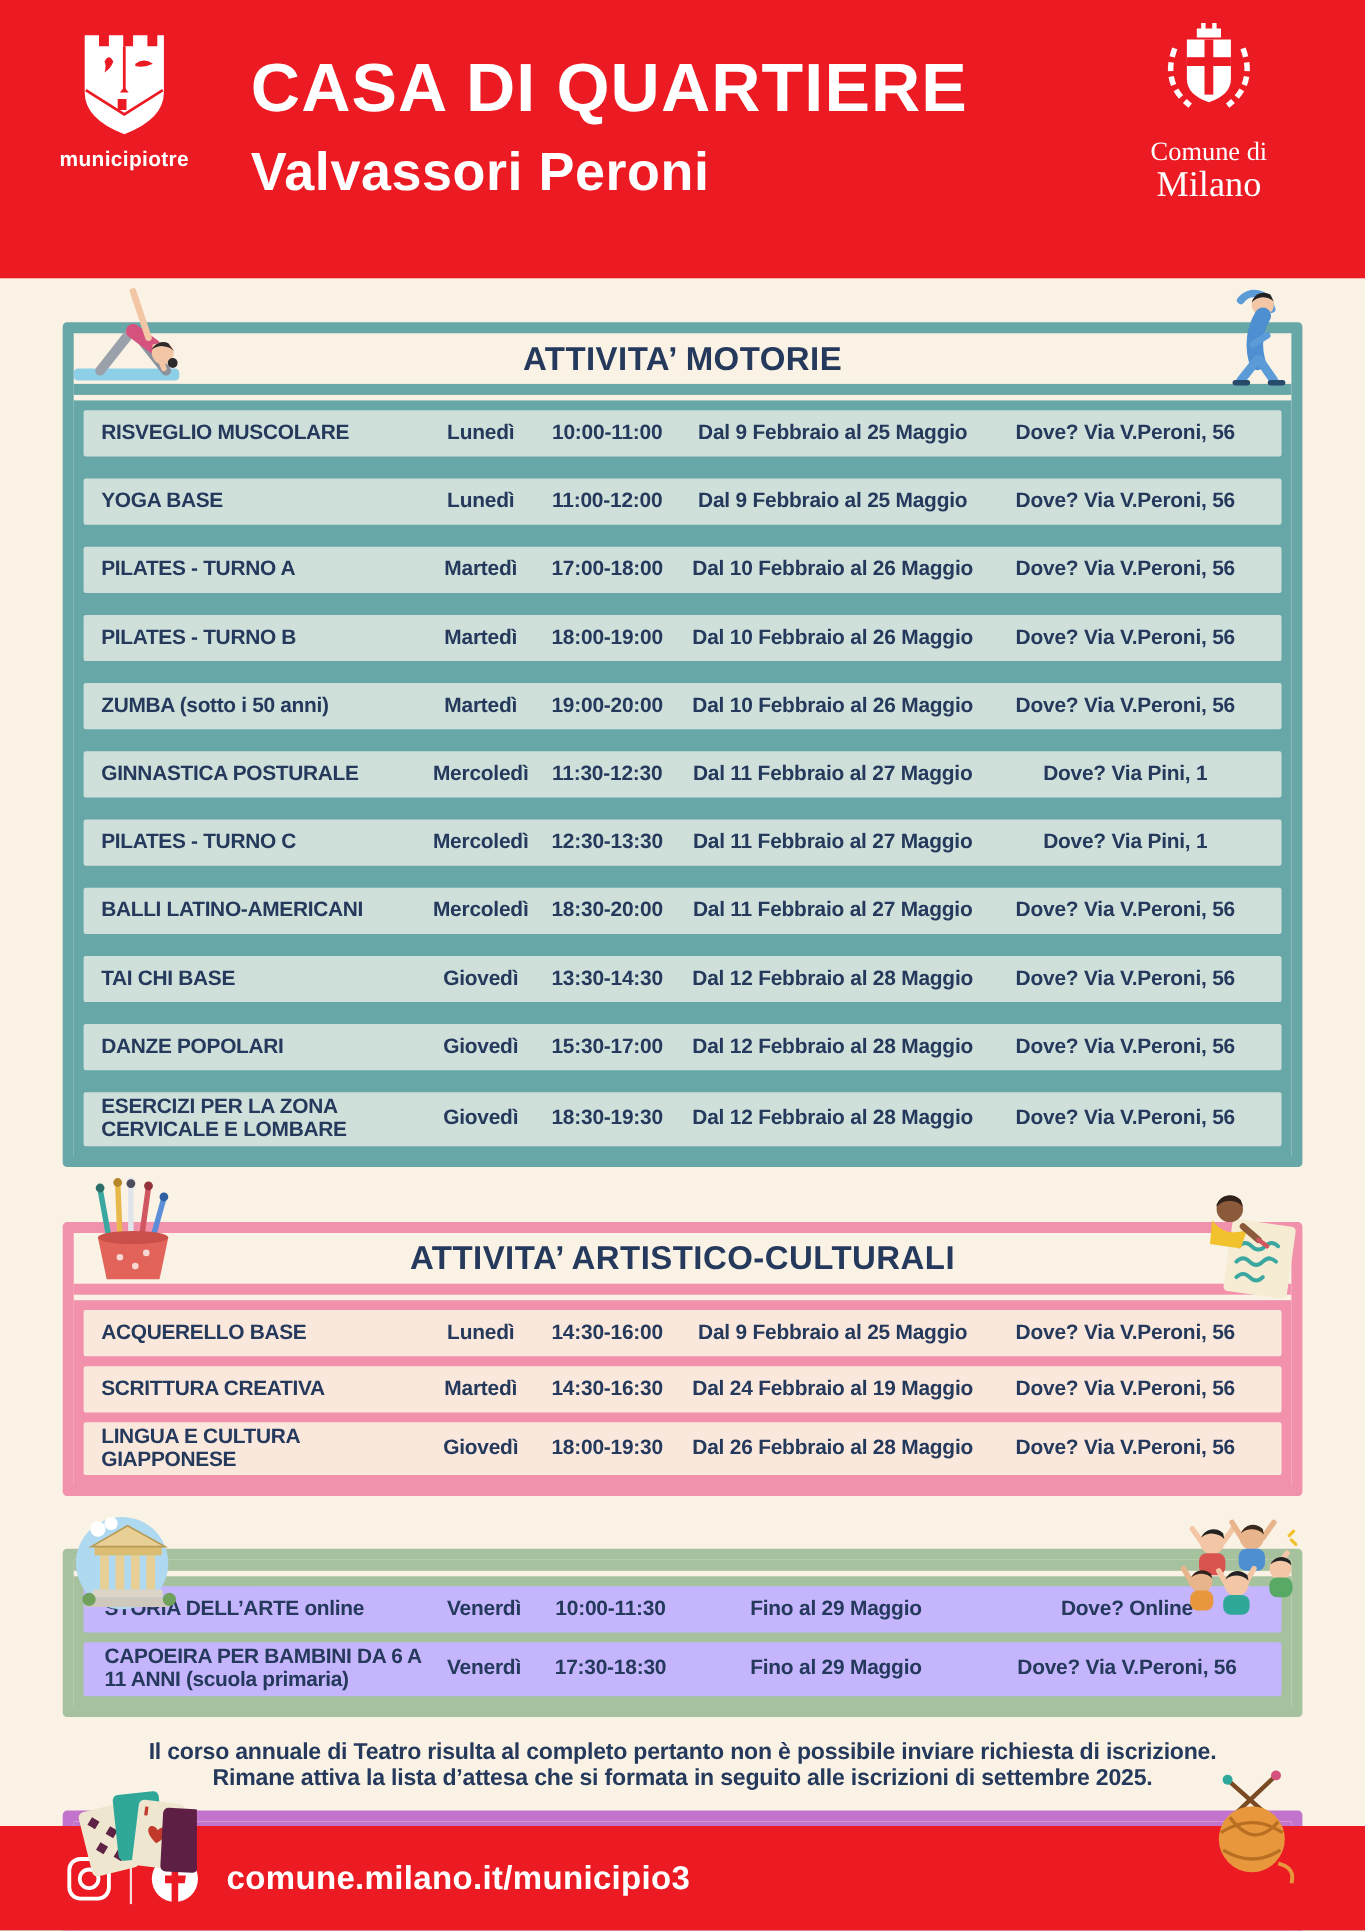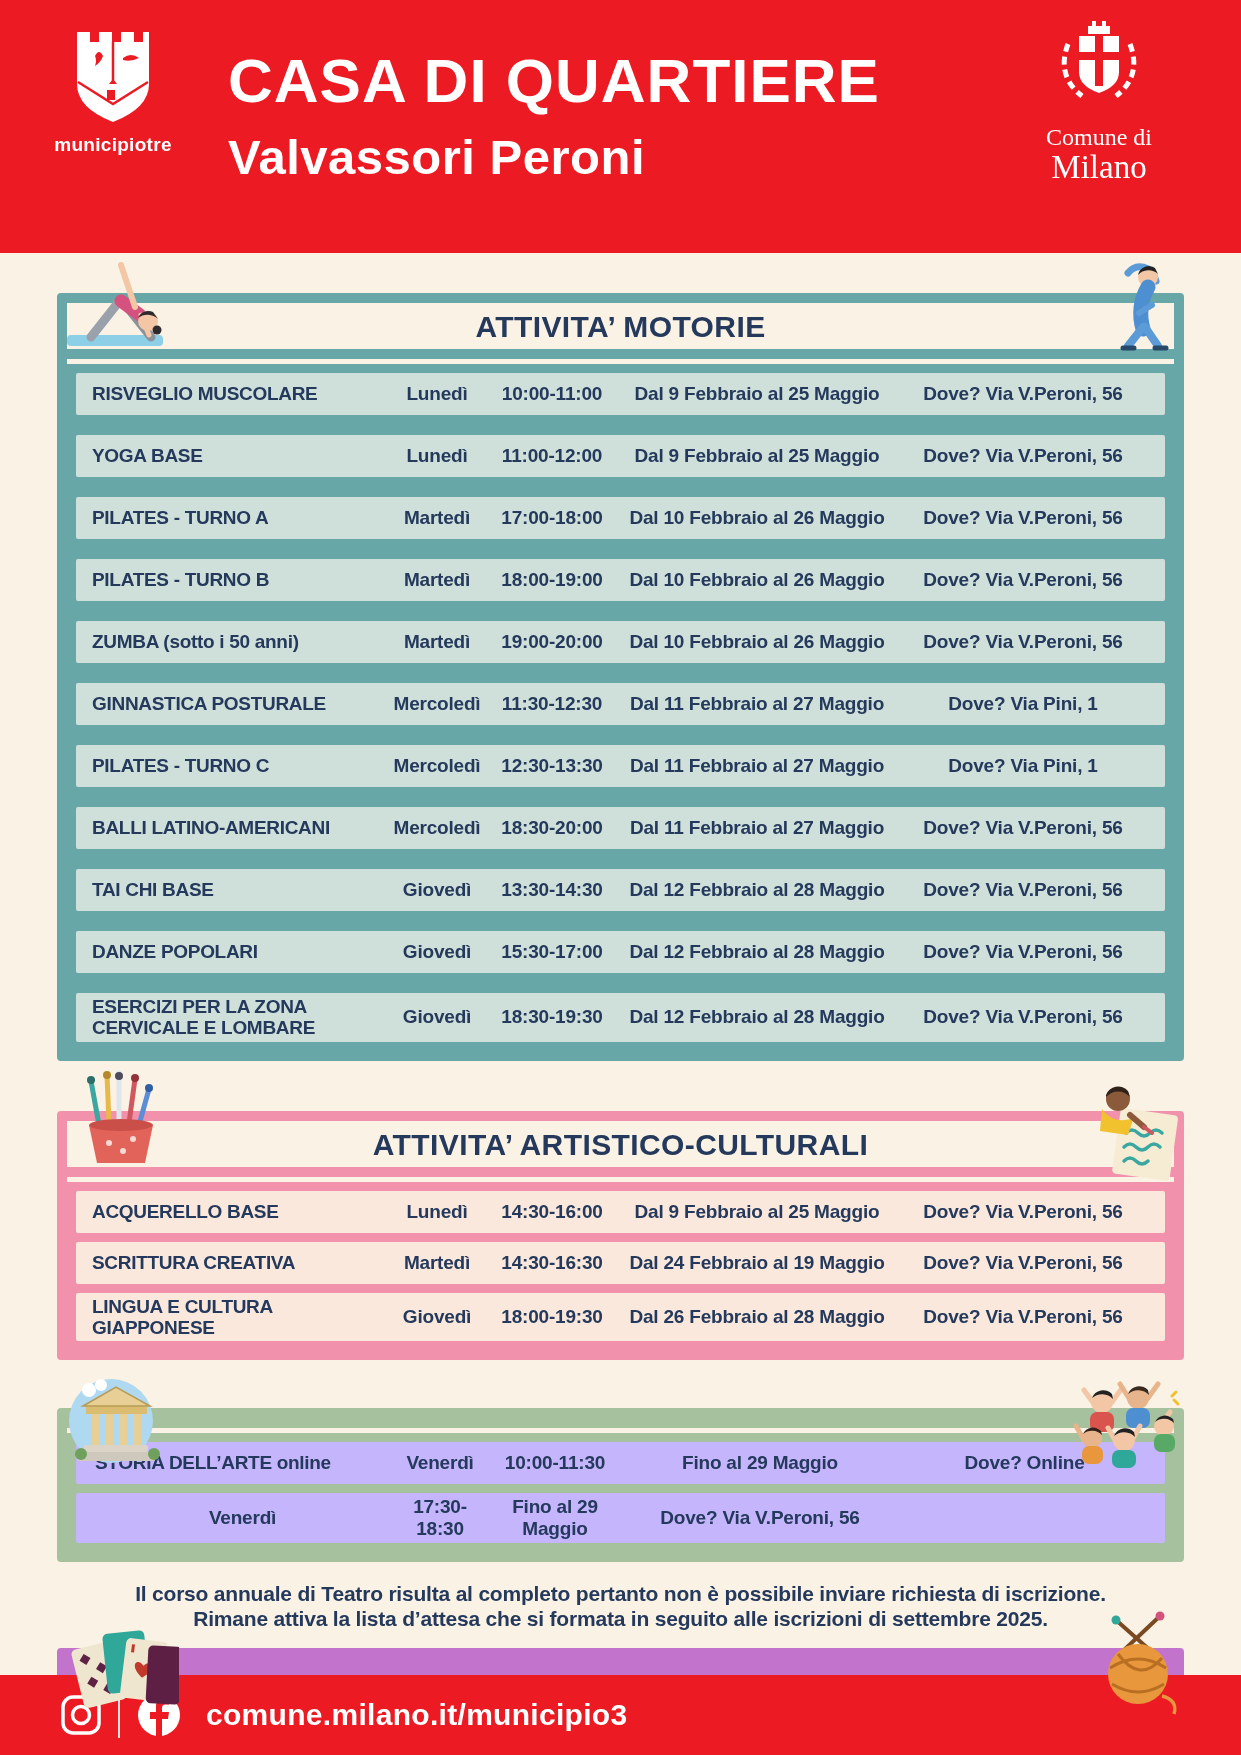--- a/index.html
+++ b/index.html
@@ -48,21 +48,21 @@
   .note { margin:20px 110px 0; text-align:center; font-weight:800; font-size:21px; line-height:1.18; letter-spacing:-.2px; }
   
   .mt-libera { margin-top:16px; }
   .agg-title { text-align:center; padding:8px 130px 6px; white-space:nowrap; }
   .agg-title .t1 { font-weight:800; font-size:30px; letter-spacing:.4px; }
   .agg-title .t2 { font-weight:400; font-size:27px; margin-left:10px; }
   .agg-wrap { background:#c273cc; padding:10px; }
   .agg-box { background:#f3e3f7; padding:10px 24px; text-align:center; font-size:20px; line-height:1.45; border-radius:2px; }
   .agg-box b { font-weight:800; }
   
-  .footer { position:absolute; left:0; right:0; bottom:0; height:80px; background:#ec1b23;
+  .footer { position:absolute; left:0; right:0; bottom:0; height:95px; background:#ec1b23;
             display:flex; align-items:center; padding-left:60px; color:#fff; }
   .footer .divider { width:2px; height:46px; background:rgba(255,255,255,.85); margin:0 16px; }
   .footer .url { font-size:30px; font-weight:800; letter-spacing:.3px; margin-left:24px; }
   
   .deco { position:absolute; z-index:3; }
   .deco-left { left:-6px; }
   .deco-right { right:-8px; }
 </style>
 </head>
 <body>
@@ -301,20 +301,21 @@
     <div class="board-rule"></div>
     <div class="rows">
       <div class="row">
         <div class="cell name">STORIA DELL’ARTE online</div>
         <div class="cell">Venerdì</div>
         <div class="cell">10:00-11:30</div>
         <div class="cell">Fino al 29 Maggio</div>
         <div class="cell">Dove? Online</div>
       </div>
       <div class="row">
+        <div class="cell name">CAPOEIRA PER BAMBINI DA 6 A 11 ANNI (scuola primaria)</div>
         <div class="cell">Venerdì</div>
         <div class="cell">17:30-18:30</div>
         <div class="cell">Fino al 29 Maggio</div>
         <div class="cell">Dove? Via V.Peroni, 56</div>
       </div>
     </div>
   </section>
 
   <p class="note">
     <span>Il corso annuale di Teatro risulta al completo pertanto non è possibile inviare richiesta di iscrizione.</span><br>

